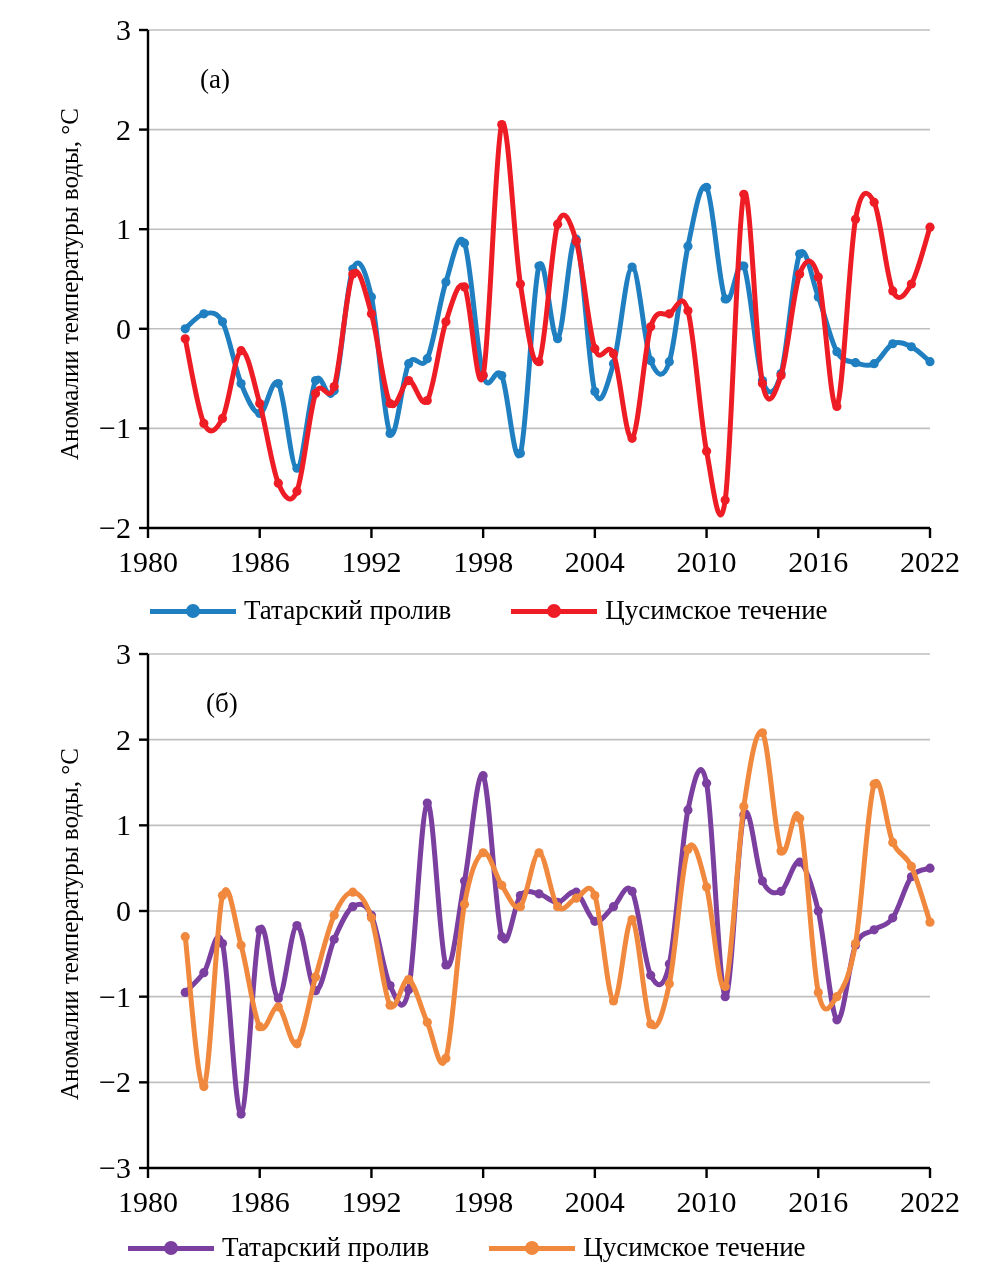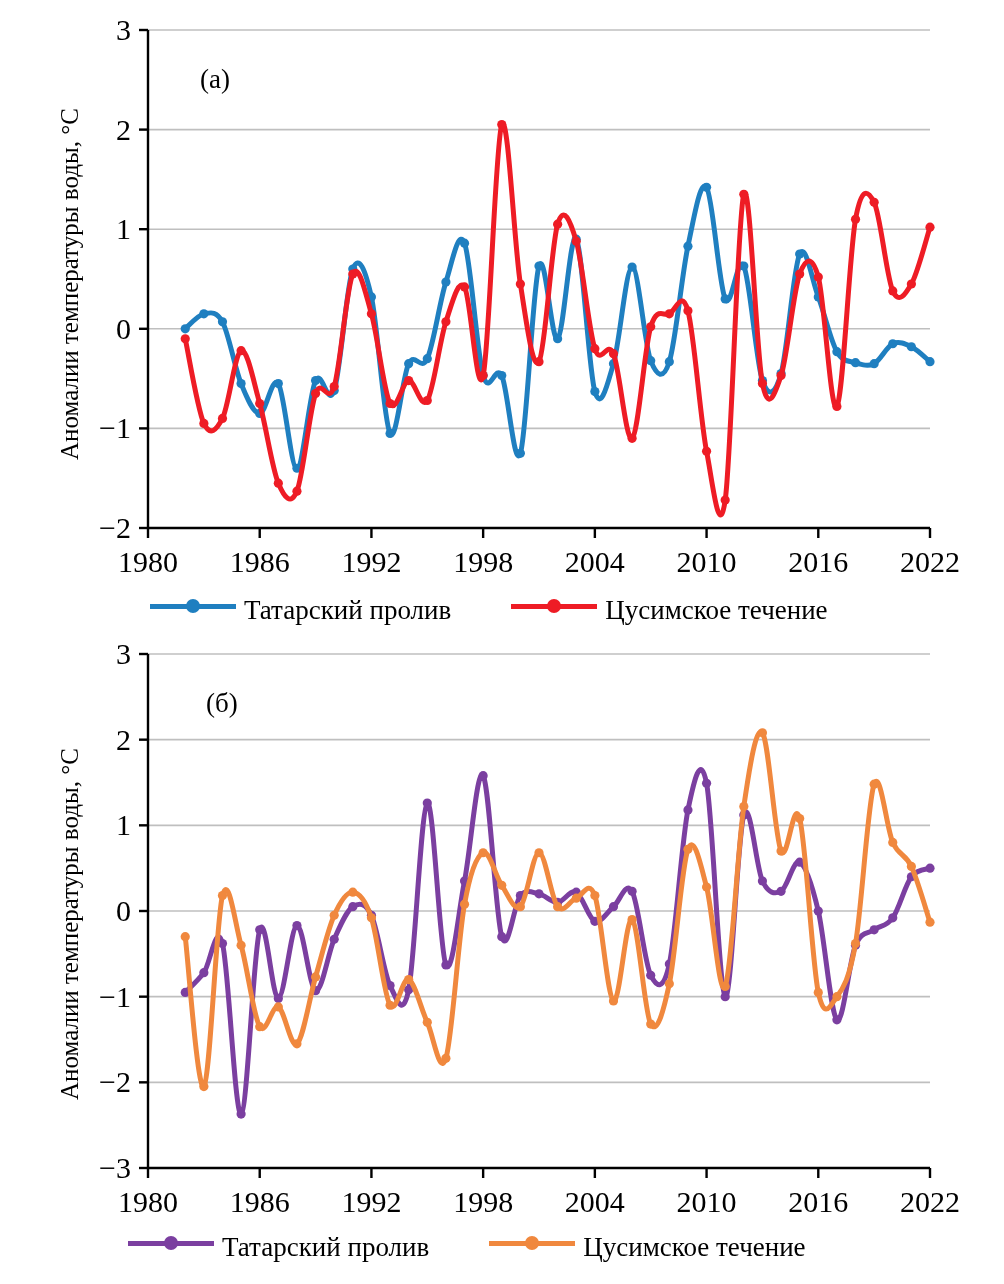--- a/index.html
+++ b/index.html
@@ -40,21 +40,21 @@
   .legend {
     position: absolute;
     display: flex;
     flex-direction: row;
     align-items: center;
     gap: 0px;
   }
   .legend-item {
     display: flex;
     flex-direction: row;
-    align-items: flex-start;
+    align-items: center;
     font-size: 27px;
     font-family: "Liberation Serif", serif;
   }
   .legend-swatch {
     position: relative;
     width: 86px;
     height: 22px;
     margin-right: 8px;
   }
   .legend-line {

